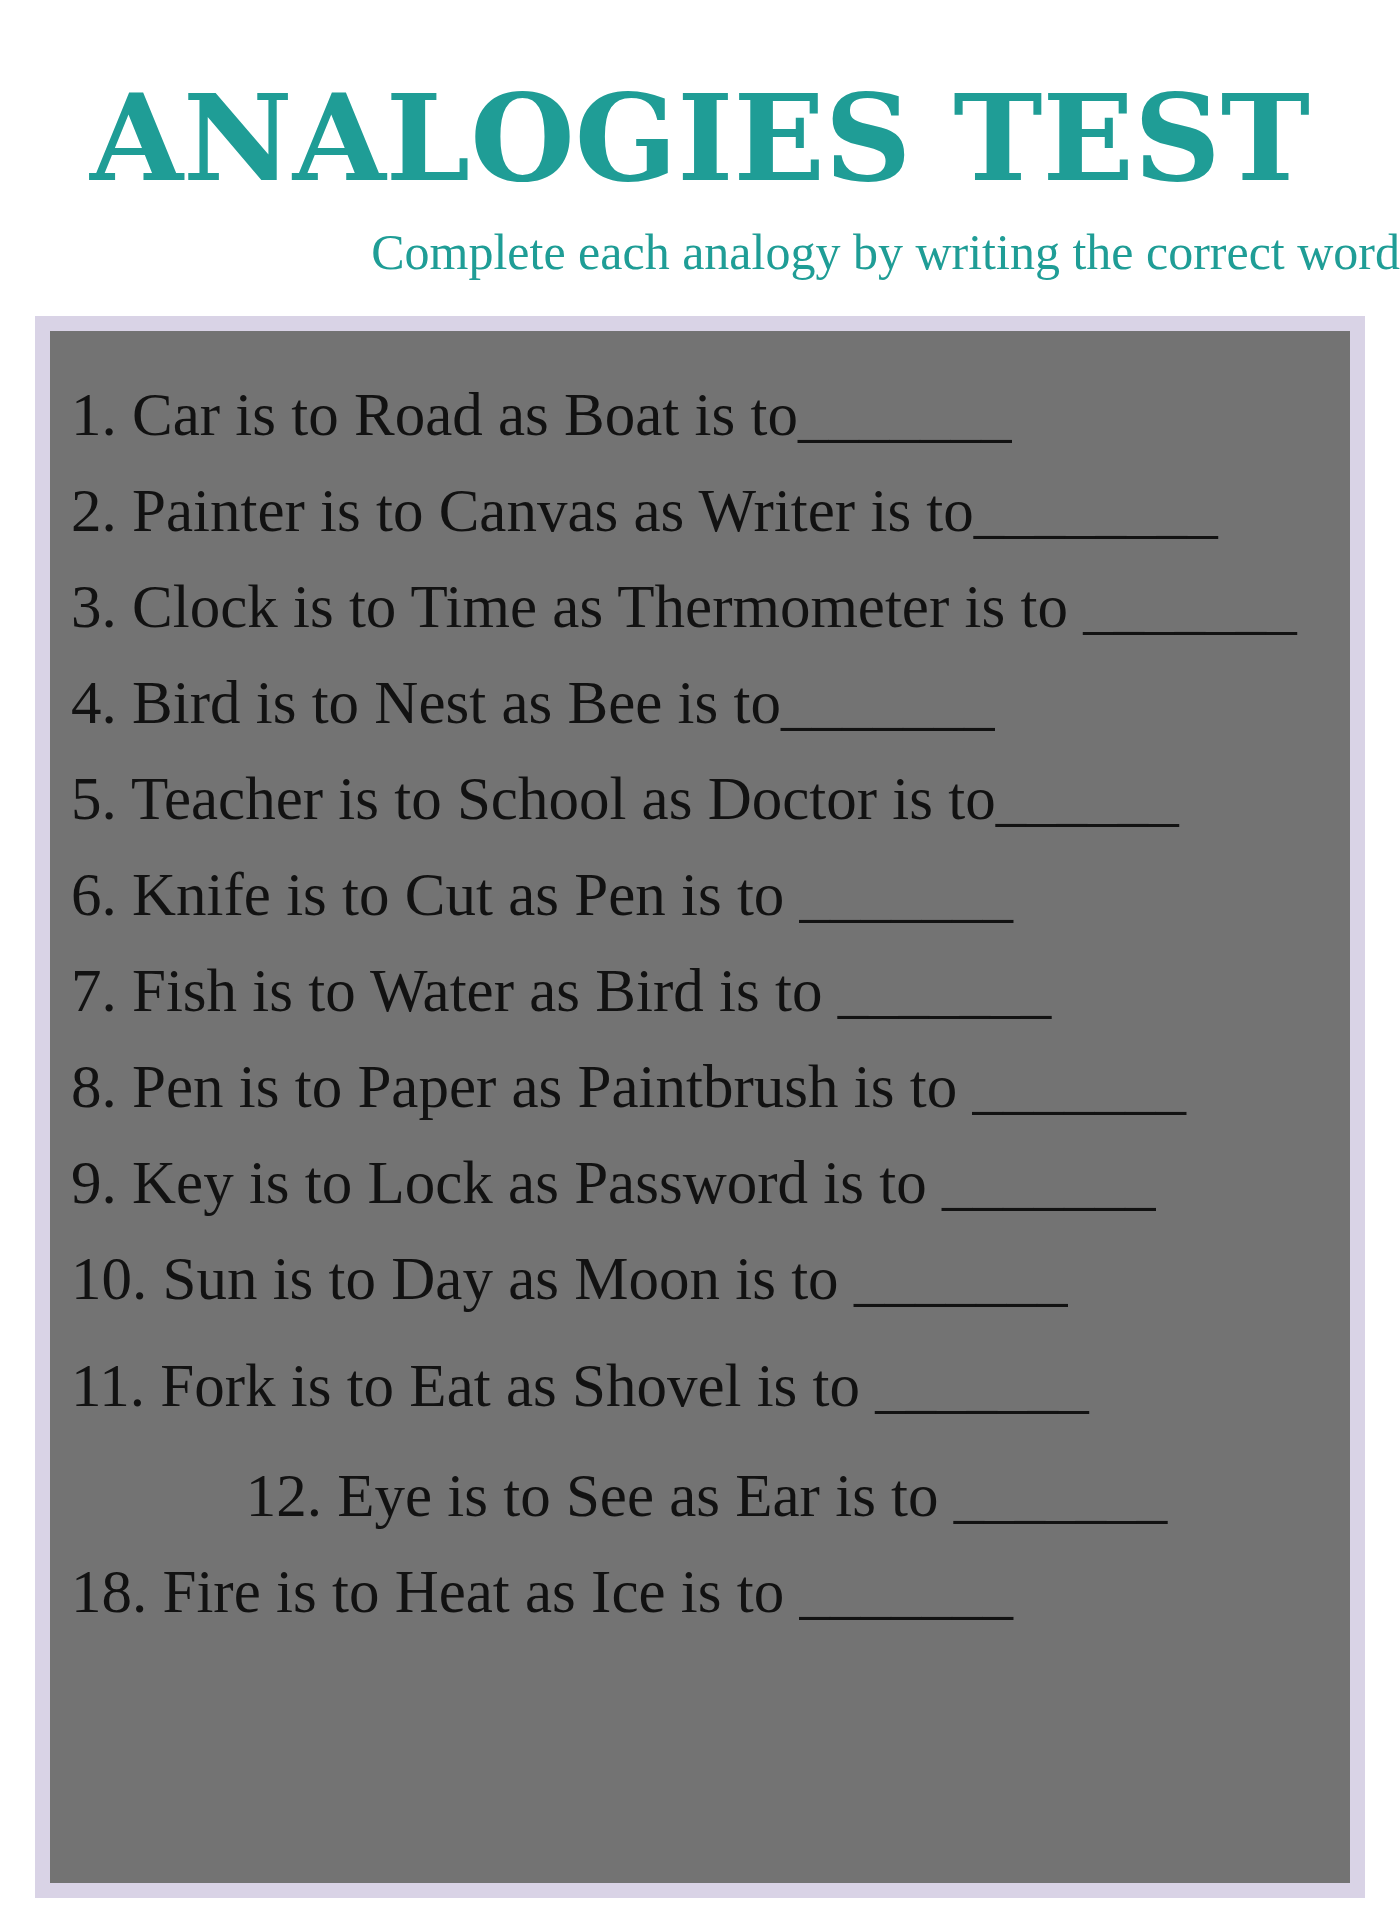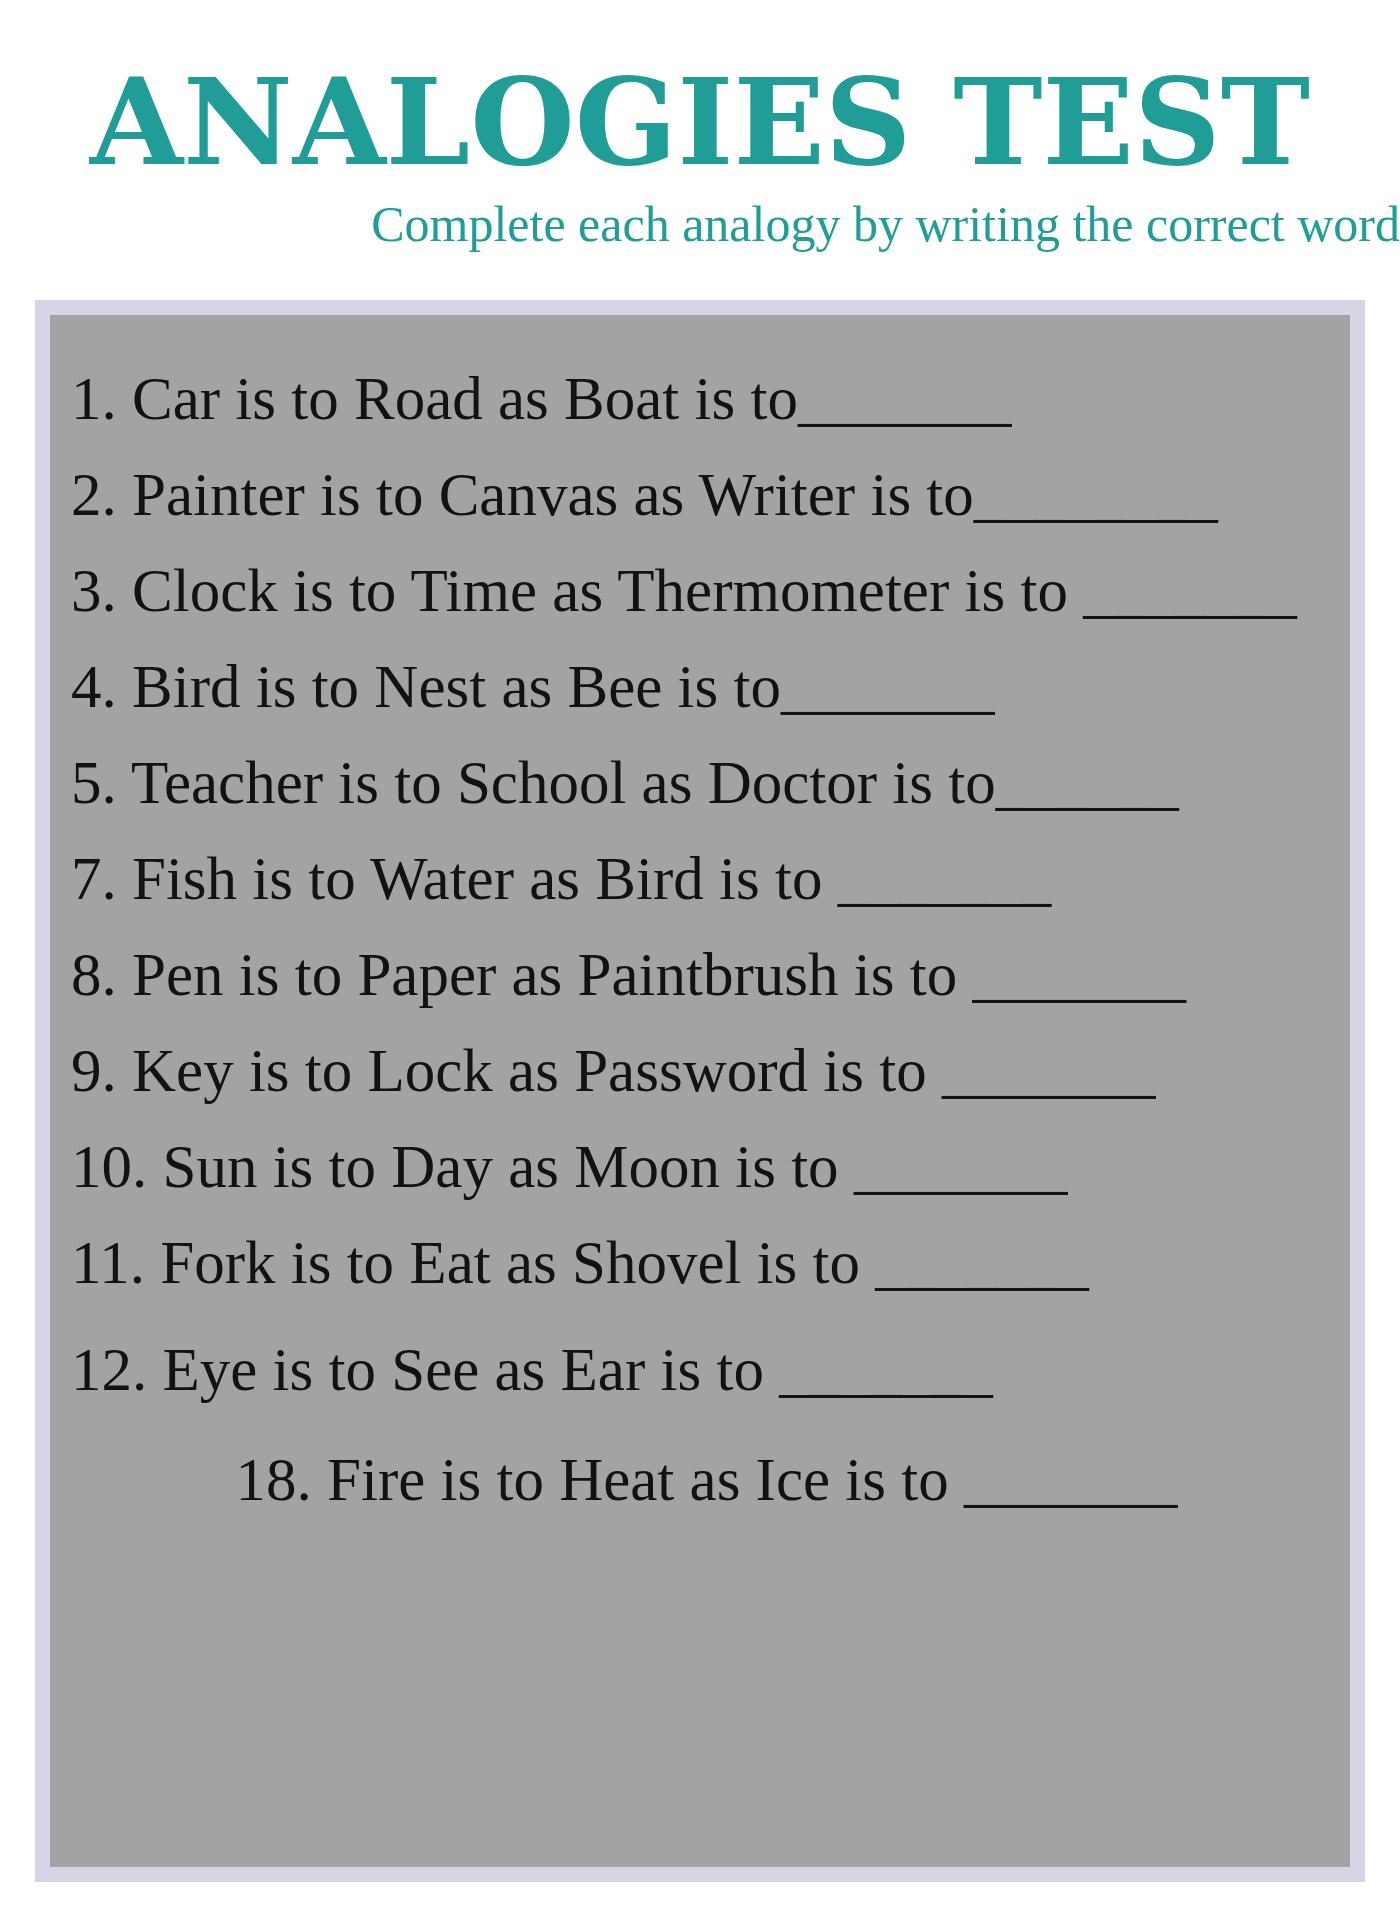--- a/index.html
+++ b/index.html
@@ -11,21 +11,21 @@
     overflow: hidden;
     font-family: "Liberation Serif", serif;
   }
   .page {
     position: relative;
     width: 1400px;
     height: 1920px;
     background: #ffffff;
   }
   .title {
-    margin: 0;
+    margin: 16px;
     padding-top: 52px;
     text-align: center;
     font-family: "DejaVu Serif", serif;
     font-weight: bold;
     font-size: 120px;
     line-height: 1.16;
     letter-spacing: 0px;
     color: #1f9d96;
     white-space: nowrap;
   }
@@ -37,21 +37,21 @@
     line-height: 1.16;
     color: #1f9d96;
     white-space: nowrap;
   }
   .card {
     position: absolute;
     left: 35px;
     top: 300px;
     width: 1300px;
     height: 1552px;
-    background: #a3a3a3;
+    background: #737373;
     border: 15px solid #d9d3e6;
   }
   .items {
     list-style: none;
     margin: 0;
     padding: 36px 8px 0 21px;
   }
   .item {
     font-size: 61px;
     line-height: 96px;
@@ -96,20 +96,24 @@
       <li class="item">
         <span>4.</span>
         <span>Bird is to Nest as Bee is to</span><span class="blank">_______</span>
       </li>
 
       <li class="item">
         <span>5.</span>
         <span>Teacher is to School as Doctor is to</span><span class="blank">______</span>
       </li>
 
+      <li class="item">
+        <span>6.</span>
+        <span>Knife is to Cut as Pen is to</span><span class="blank"> _______</span>
+      </li>
 
       <li class="item">
         <span>7.</span>
         <span>Fish is to Water as Bird is to</span><span class="blank"> _______</span>
       </li>
 
       <li class="item">
         <span>8.</span>
         <span>Pen is to Paper as Paintbrush is to</span><span class="blank"> _______</span>
       </li>

